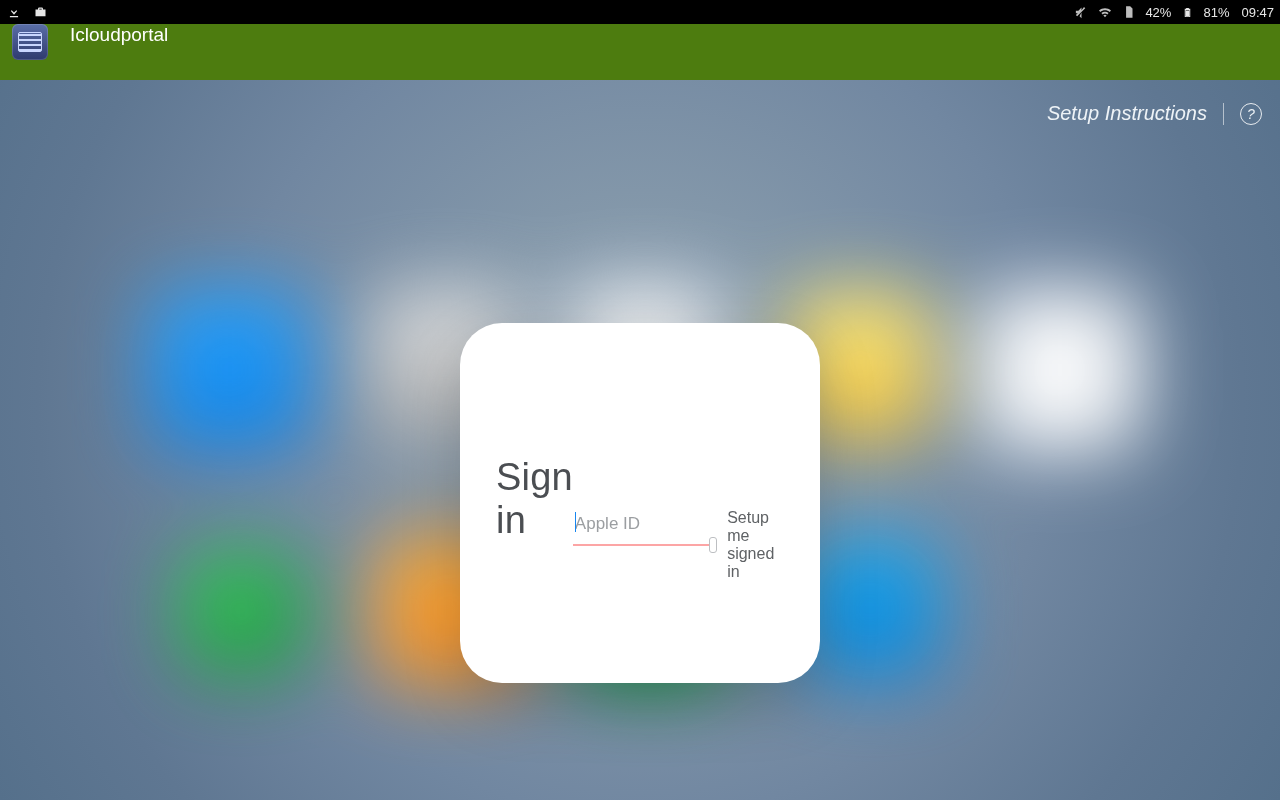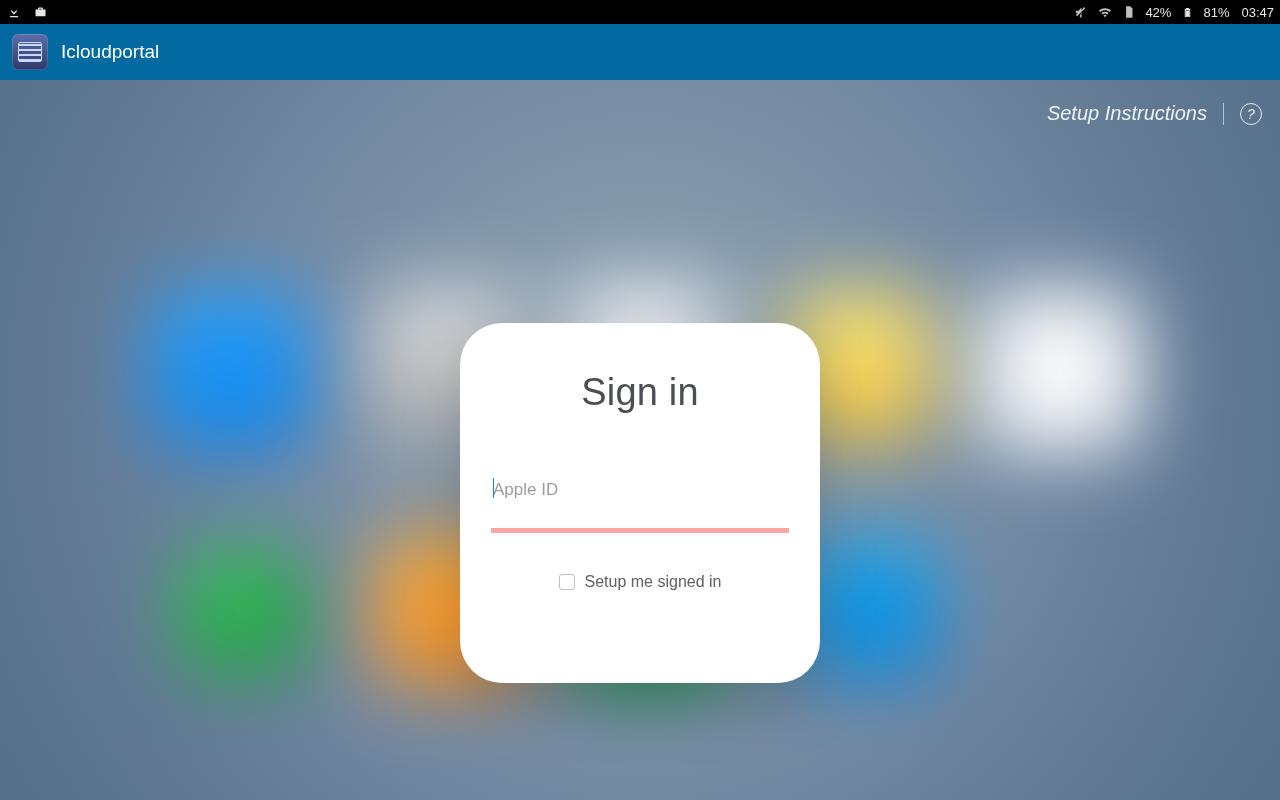--- a/index.html
+++ b/index.html
@@ -15,27 +15,26 @@
     color: #e6e6e6;
     font-size: 13px;
   }
   .status-left { display: flex; align-items: center; gap: 10px; }
   .status-right { margin-left: auto; display: flex; align-items: center; gap: 8px; }
   .status-ico { width: 16px; height: 16px; display: inline-flex; align-items: center; justify-content: center; }
 
   
   .action-bar {
     height: 56px;
-    background: #0369a1;
+    background: #4d7c0f;
     display: flex;
-    align-items: center;
     padding: 0 12px;
     color: #fff;
     font-size: 19px;
-    gap: 13px;
+    gap: 22px;
   }
   .app-icon {
     width: 36px; height: 36px;
     border-radius: 6px;
     background: linear-gradient(180deg,#5a6ea8 0%,#2e3a6e 100%);
     display: inline-flex; align-items: center; justify-content: center;
     box-shadow: inset 0 0 0 1px rgba(255,255,255,.15);
   }
   .app-icon-inner {
     width: 24px; height: 20px; border: 1px solid #c9d6ff; border-radius: 2px;
@@ -92,39 +91,39 @@
   
   .card {
     position: absolute;
     left: 50%; top: 243px;
     transform: translateX(-50%);
     width: 360px; height: 360px;
     background: #fff;
     border-radius: 42px;
     box-shadow: 0 22px 60px rgba(0,0,0,.18);
     padding: 44px 36px 0 36px;
-    display: flex; flex-direction: column; align-items: center;
+    display: flex; flex-direction: row; align-items: center;
   }
   .card h1 {
     font-weight: 200;
     font-size: 38px;
     color: #4b4e52;
     letter-spacing: .2px;
     margin-top: 4px;
     margin-bottom: 56px;
   }
   .field {
     width: 298px;
     position: relative;
   }
   .field input {
     width: 100%;
     border: none;
-    border-bottom: 5px solid #fca5a5;
-    padding: 10px 28px 28px 2px;
+    border-bottom: 2px solid #fca5a5;
+    padding: 10px 28px 10px 2px;
     font-size: 17px;
     color: #737373;
     outline: none;
     font-family: inherit;
     font-weight: 300;
     background: transparent;
   }
   .field input::placeholder { color: #9b9ea1; font-weight: 300; }
   .field + .field { margin-top: 8px; }
   .submit-arrow {
@@ -194,21 +193,21 @@
         </svg>
     </span>
     <span>42%</span>
     <span class="status-ico">
       <svg viewBox="0 0 24 24" width="11" height="15" fill="#e6e6e6">
           <path d="M9 2h6v2h3v18H6V4h3V2zm-1 5v13h8V7H8z"></path>
           <rect x="8" y="8" width="8" height="12" fill="#e6e6e6"></rect>
         </svg>
     </span>
     <span>81%</span>
-    <span style="margin-left:4px">03:47</span>
+    <span style="margin-left:4px">09:47</span>
   </div>
 </div>
 
 <div class="action-bar">
   <span class="app-icon">
       <span class="app-icon-inner"></span>
     </span>
   <span>Icloudportal</span>
 </div>
 

